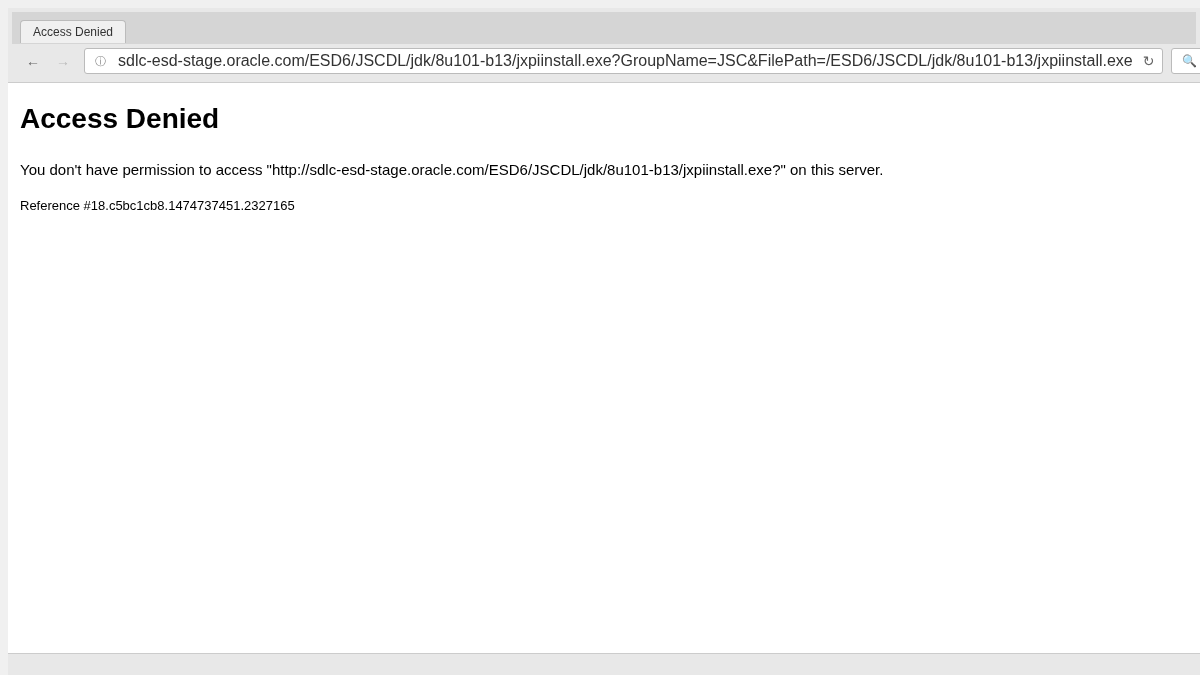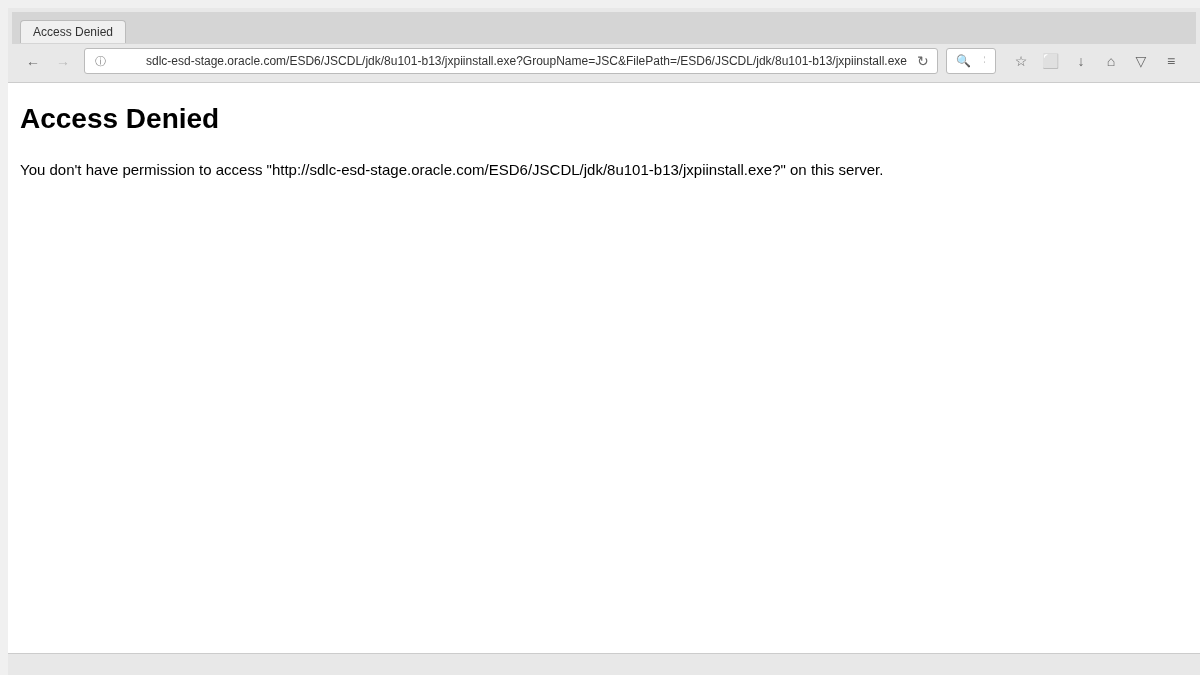--- a/index.html
+++ b/index.html
@@ -86,26 +86,25 @@
       gap: 4px;
     }
 
     .lock-icon {
       color: #888;
       font-size: 11px;
     }
 
     .address-text {
       flex: 1;
-      font-size: 12px;
+      font-size: 16px;
       color: #333;
       white-space: nowrap;
       overflow: hidden;
       text-overflow: ellipsis;
-      margin-left: 28px;
     }
 
     .reload-btn {
       color: #666;
       font-size: 14px;
       cursor: pointer;
       padding: 2px;
     }
 
     .search-container {
@@ -243,15 +242,16 @@
       <button class="toolbar-icon-btn">
         <span>≡</span>
       </button>
     </div>
   </div>
 </div>
 
 <div class="page-content">
   <h1 class="page-title">Access Denied</h1>
   <p class="page-description">You don't have permission to access "http://sdlc-esd-stage.oracle.com/ESD6/JSCDL/jdk/8u101-b13/jxpiinstall.exe?" on this server.</p>
+  <p class="page-reference">Reference #18.c5bc1cb8.1474737451.2327165</p>
 </div>
 
 <div class="bottom-bar"></div>
 
 </body></html>

